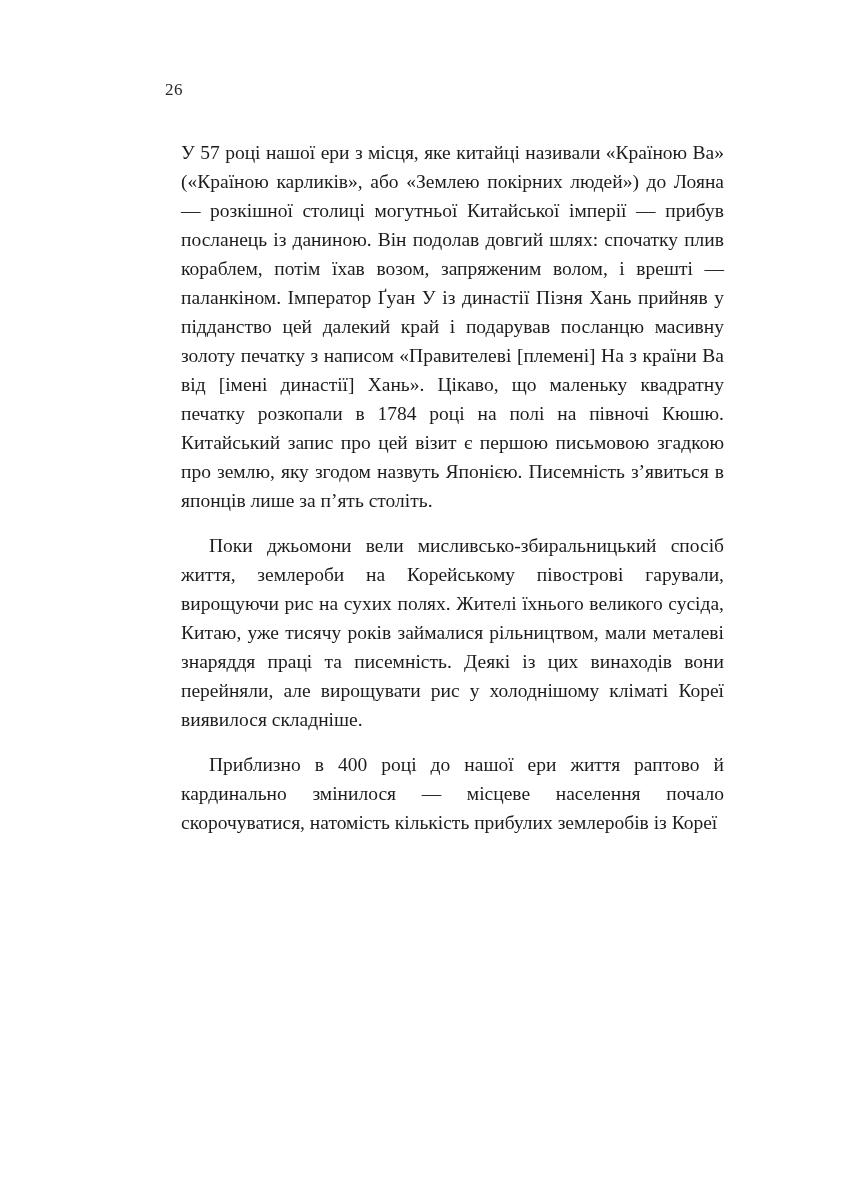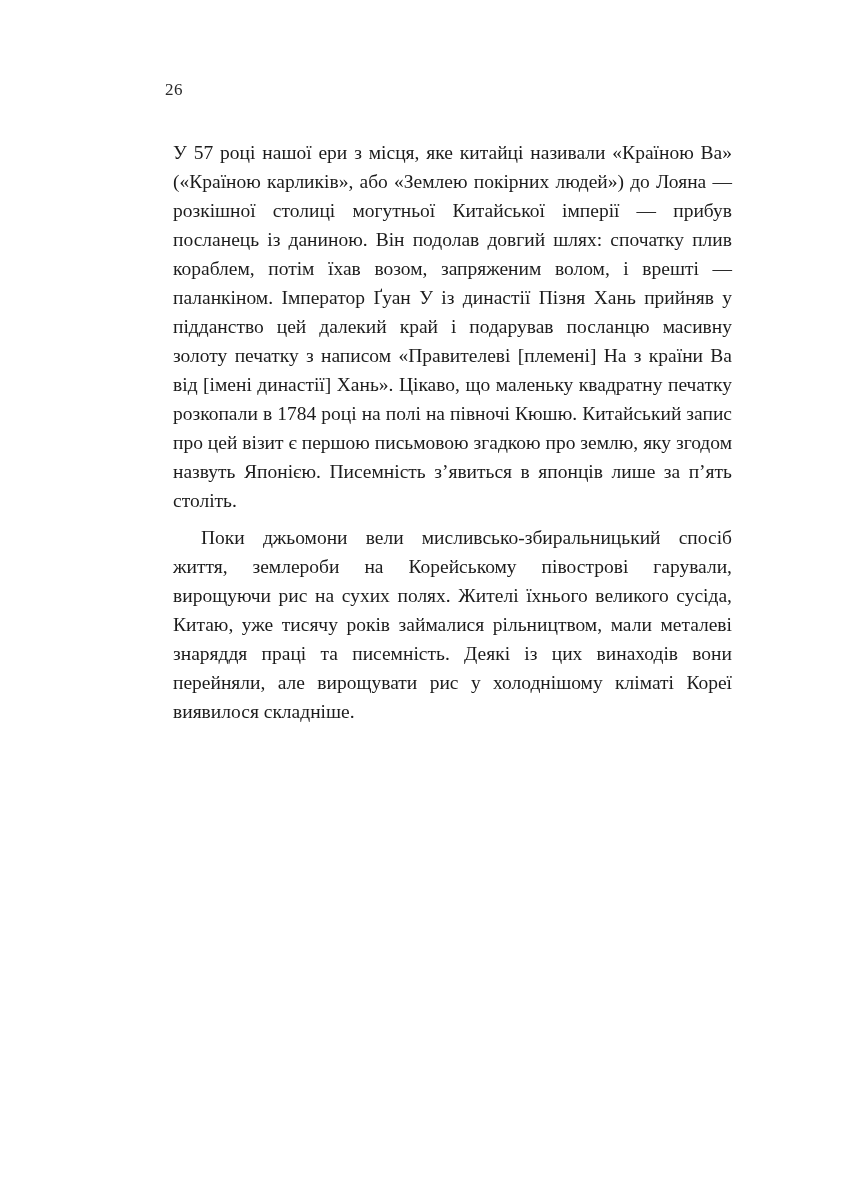--- a/index.html
+++ b/index.html
@@ -45,21 +45,21 @@
     display: block;
   }
   .bodytext {
     font-size: 19.5px;
     line-height: 29px;
     text-align: justify;
     hyphens: auto;
     -webkit-hyphens: auto;
   }
   .para {
-    margin: 8px;
+    margin: 16px;
     text-indent: 28px;
   }
   .para.first {
     text-indent: 0;
   }
 </style>
 </head>
 <body>
 
 <div class="page">
@@ -67,15 +67,16 @@
   <header class="running-head">
     <span class="pagenum">26</span>
   </header>
 
   <h2 class="heading">
   </h2>
 
   <div class="bodytext">
     <p class="para first">У 57 році нашої ери з місця, яке китайці називали «Країною Ва» («Країною карликів», або «Землею покірних людей») до Лояна — розкішної столиці могутньої Китайської імперії — прибув посланець із даниною. Він подолав довгий шлях: спочатку плив кораблем, потім їхав возом, запряженим волом, і врешті — паланкіном. Імператор Ґуан У із династії Пізня Хань прийняв у підданство цей далекий край і подарував посланцю масивну золоту печатку з написом «Правителеві [племені] На з країни Ва від [імені династії] Хань». Цікаво, що маленьку квадратну печатку розкопали в 1784 році на полі на півночі Кюшю. Китайський запис про цей візит є першою письмовою згадкою про землю, яку згодом назвуть Японією. Писемність з’явиться в японців лише за п’ять століть.</p>
     <p class="para">Поки джьомони вели мисливсько-збиральницький спосіб життя, землероби на Корейському півострові гарували, вирощуючи рис на сухих полях. Жителі їхнього великого сусіда, Китаю, уже тисячу років займалися рільництвом, мали металеві знаряддя праці та писемність. Деякі із цих винаходів вони перейняли, але вирощувати рис у холоднішому кліматі Кореї виявилося складніше.</p>
+    <p class="para">Приблизно в 400 році до нашої ери життя раптово й кардинально змінилося — місцеве населення почало скорочуватися, натомість кількість прибулих землеробів із Кореї</p>
   </div>
 
 </div>
 
 </body></html>

